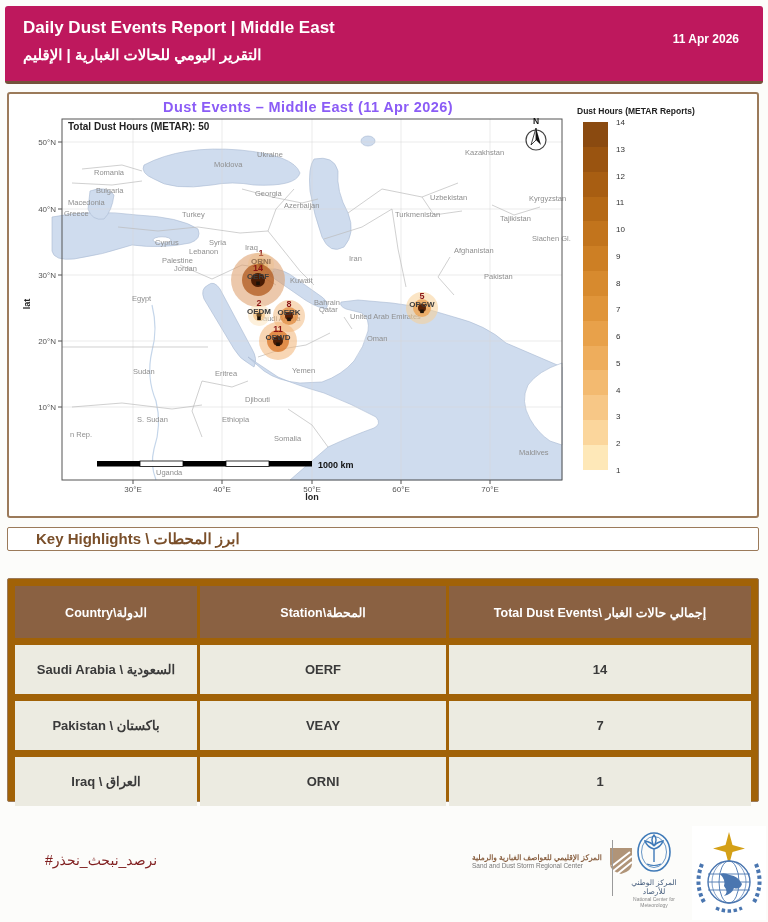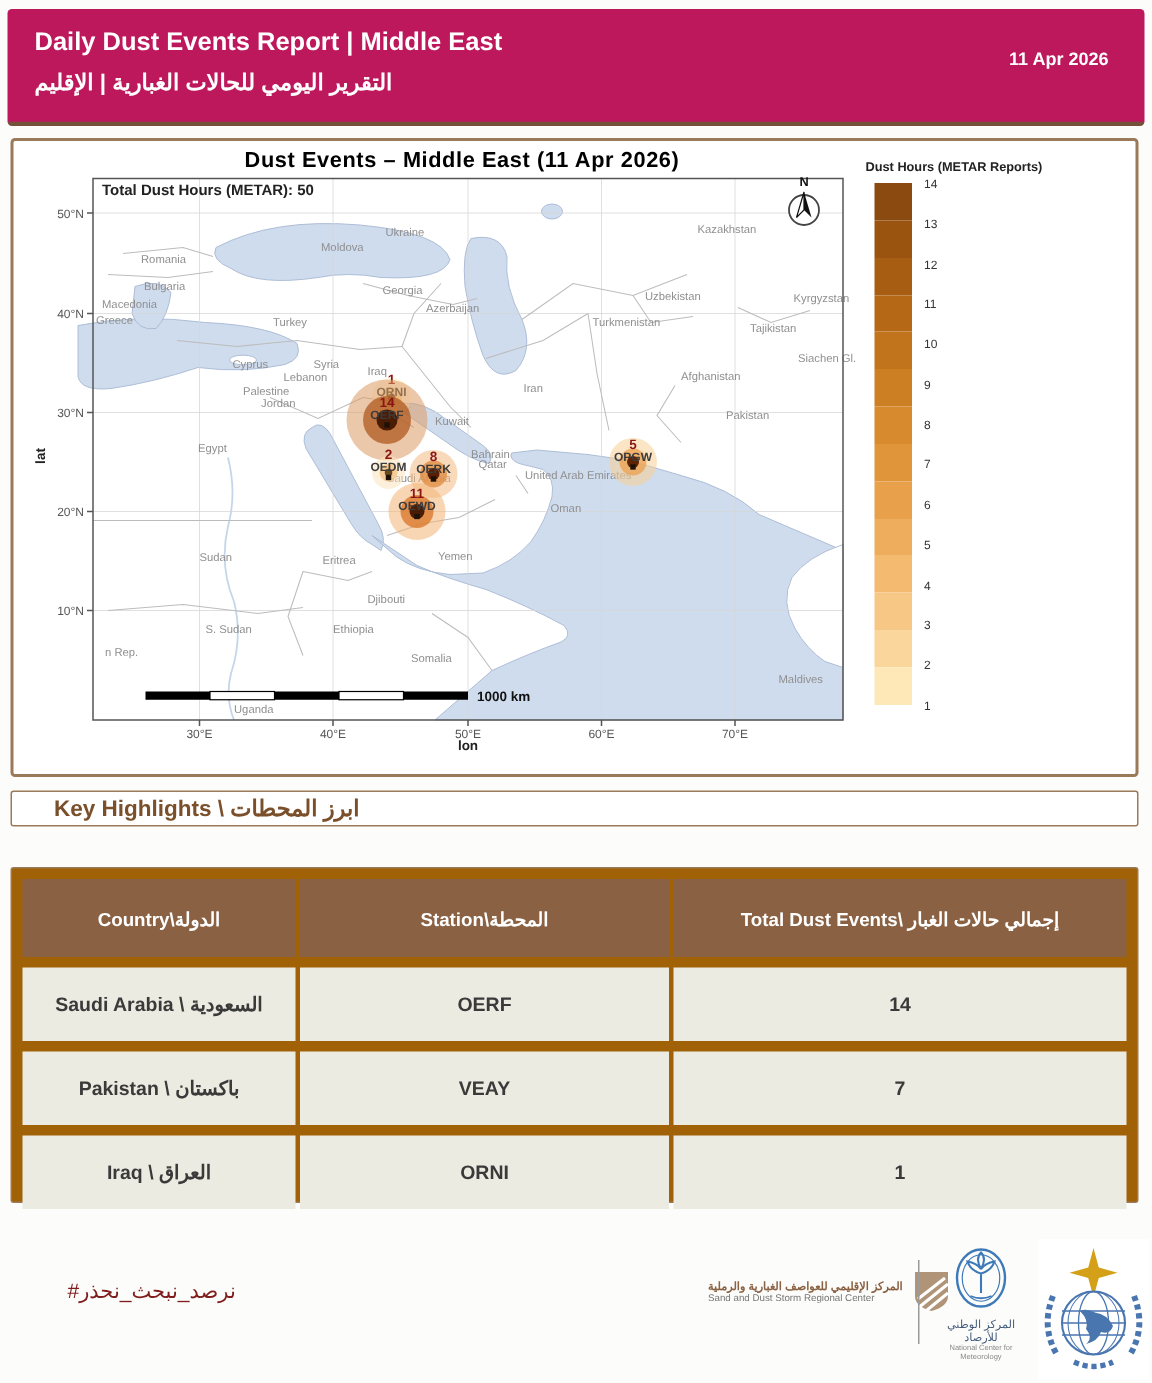--- a/index.html
+++ b/index.html
@@ -11,21 +11,21 @@
   .hdr{position:absolute;left:5px;top:6px;width:758px;height:78px;
        background:#be185d;border-radius:3px;color:#fff;
        border-bottom:3px solid #74513a;box-sizing:border-box;}
   .hdr-title{position:absolute;left:18px;top:12px;font-size:17px;font-weight:bold;}
   .hdr-ar{position:absolute;left:18px;top:40px;font-size:15px;font-weight:bold;direction:ltr;}
   .hdr-date{position:absolute;right:24px;top:26px;font-size:12px;font-weight:bold;}
   
   .map-panel{position:absolute;left:7px;top:92px;width:752px;height:426px;
      background:#fff;border:2px solid #9b7a5a;border-radius:3px;box-sizing:border-box;}
   .map-title{position:absolute;left:0;right:150px;top:5px;text-align:center;
-     font-size:14.5px;font-weight:bold;color:#000000;letter-spacing:.4px;}
+     font-size:14.5px;font-weight:bold;color:#8b5cf6;letter-spacing:.4px;}
   #map{position:absolute;left:8px;top:13px;}
   
   .legend{position:absolute;left:566px;top:12px;width:182px;height:400px;}
   .legend-title{font-size:8.5px;font-weight:bold;color:#222;margin:0 0 0 2px;}
   .lbar{position:absolute;left:8px;top:16px;width:25px;height:348px;}
   .lbar div{width:100%;}
   .lbl{position:absolute;left:41px;font-size:8px;color:#333;}
   
   .key-panel{position:absolute;left:7px;top:527px;width:752px;height:24px;
      background:#fff;border:1.5px solid #9b7a5a;border-radius:2px;box-sizing:border-box;

